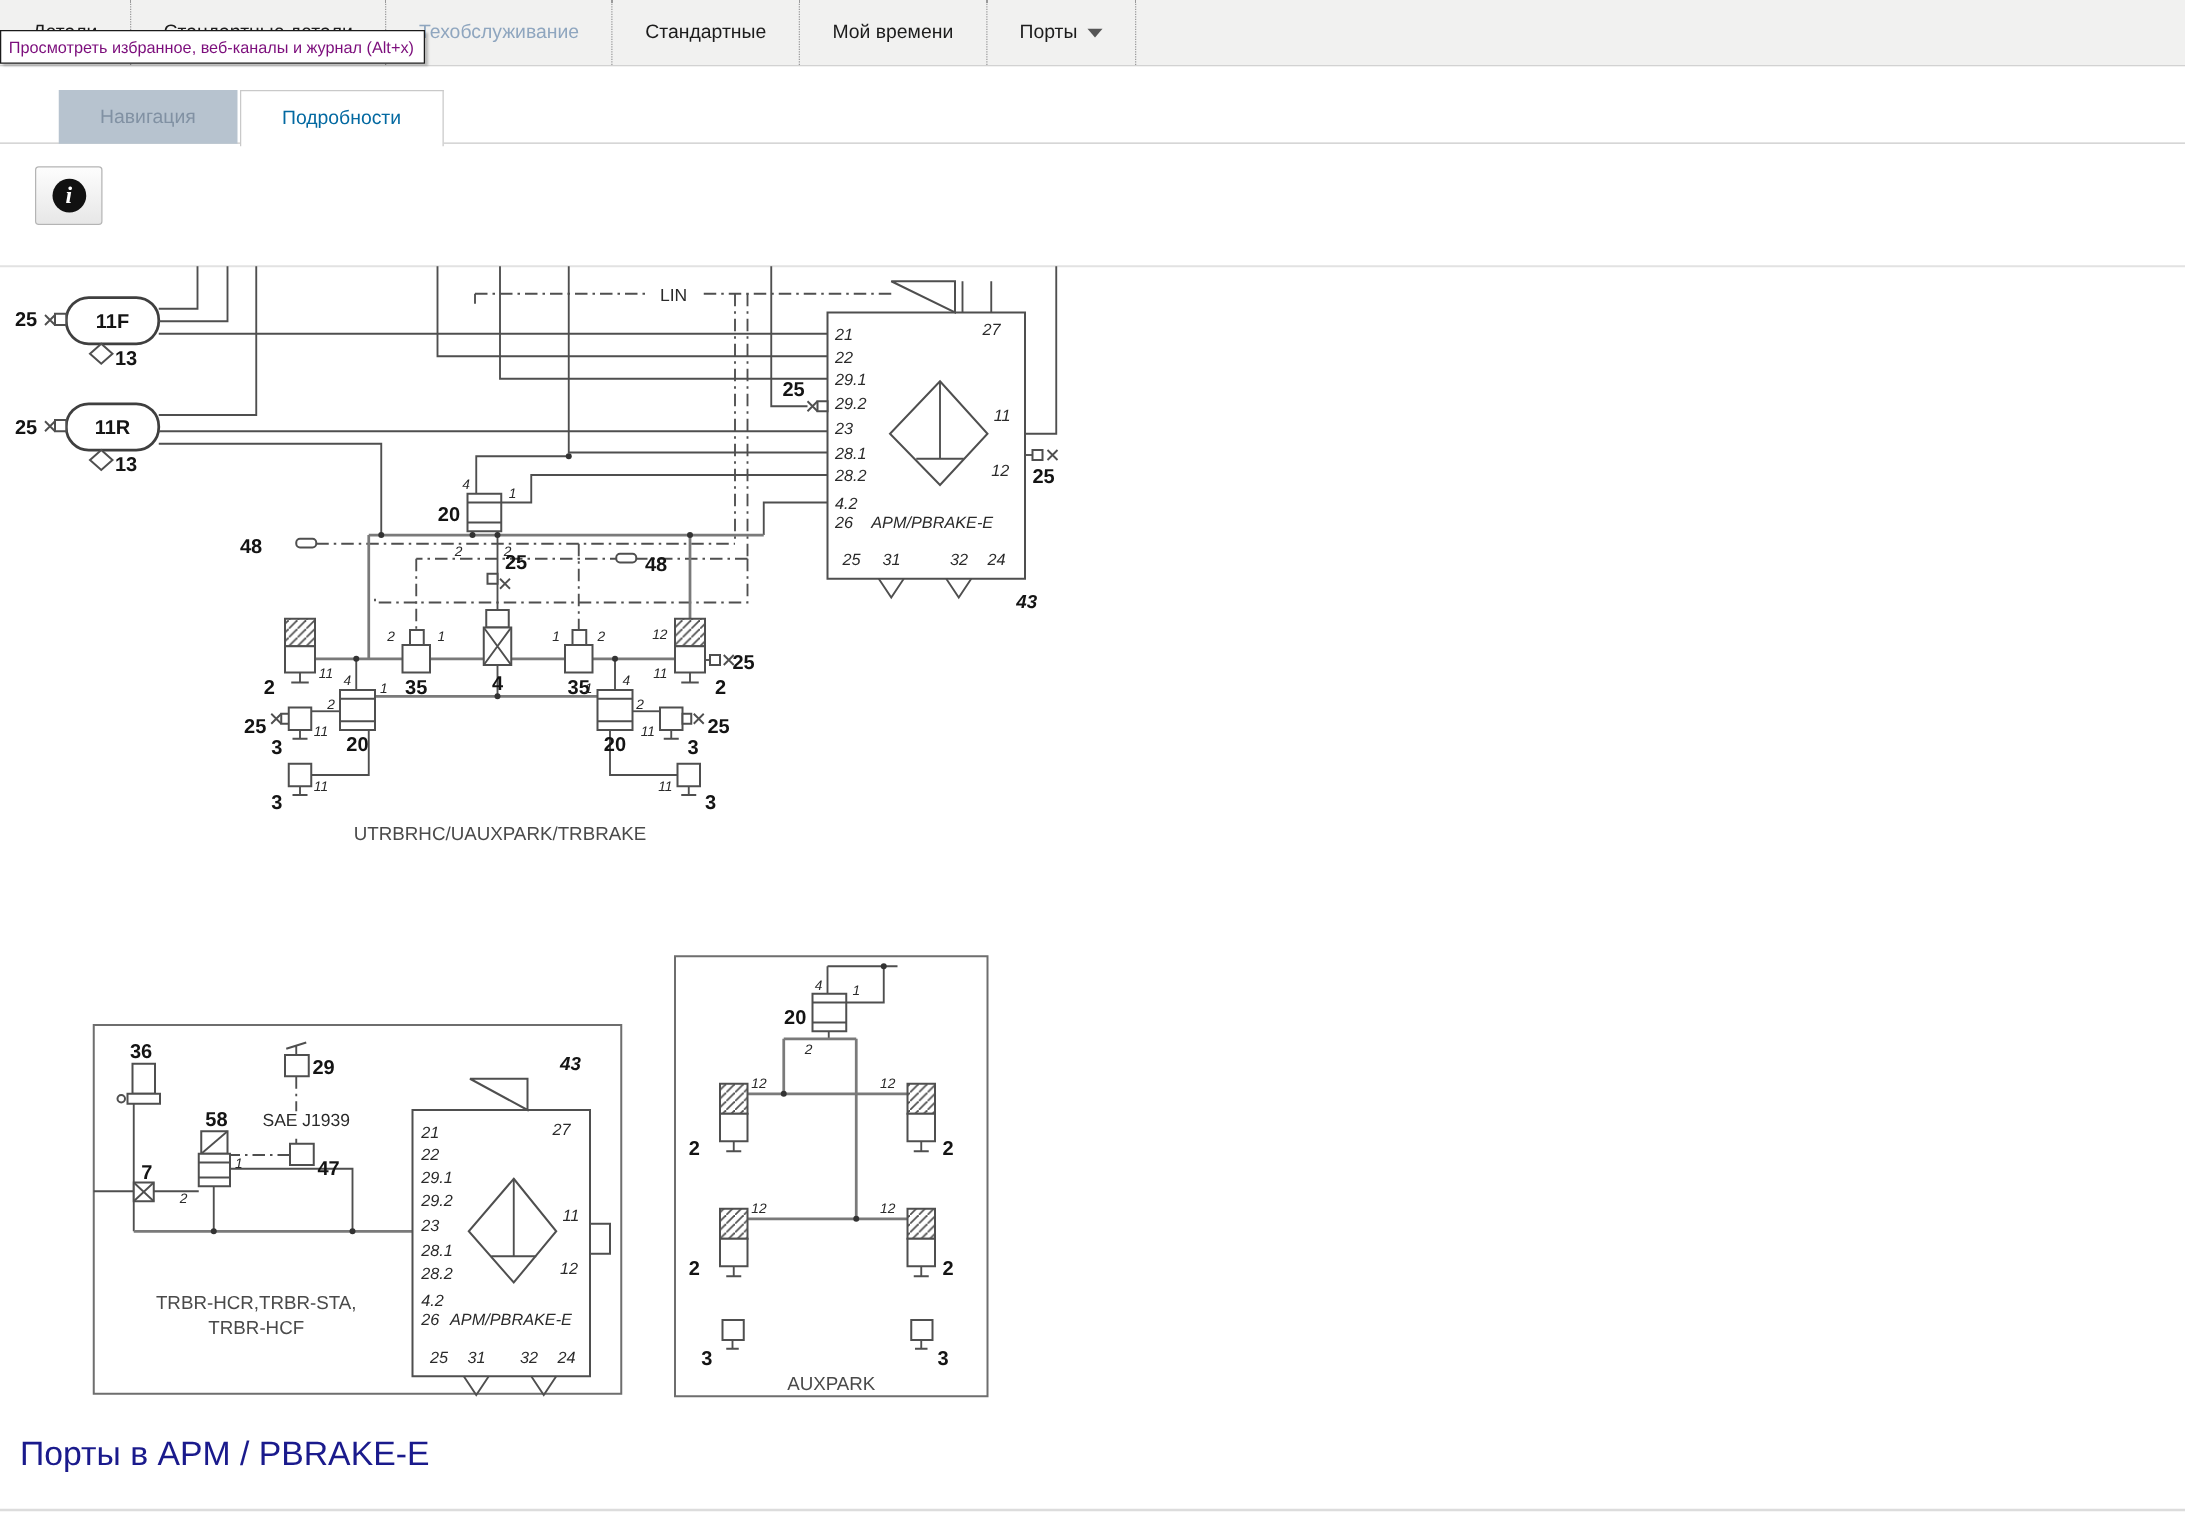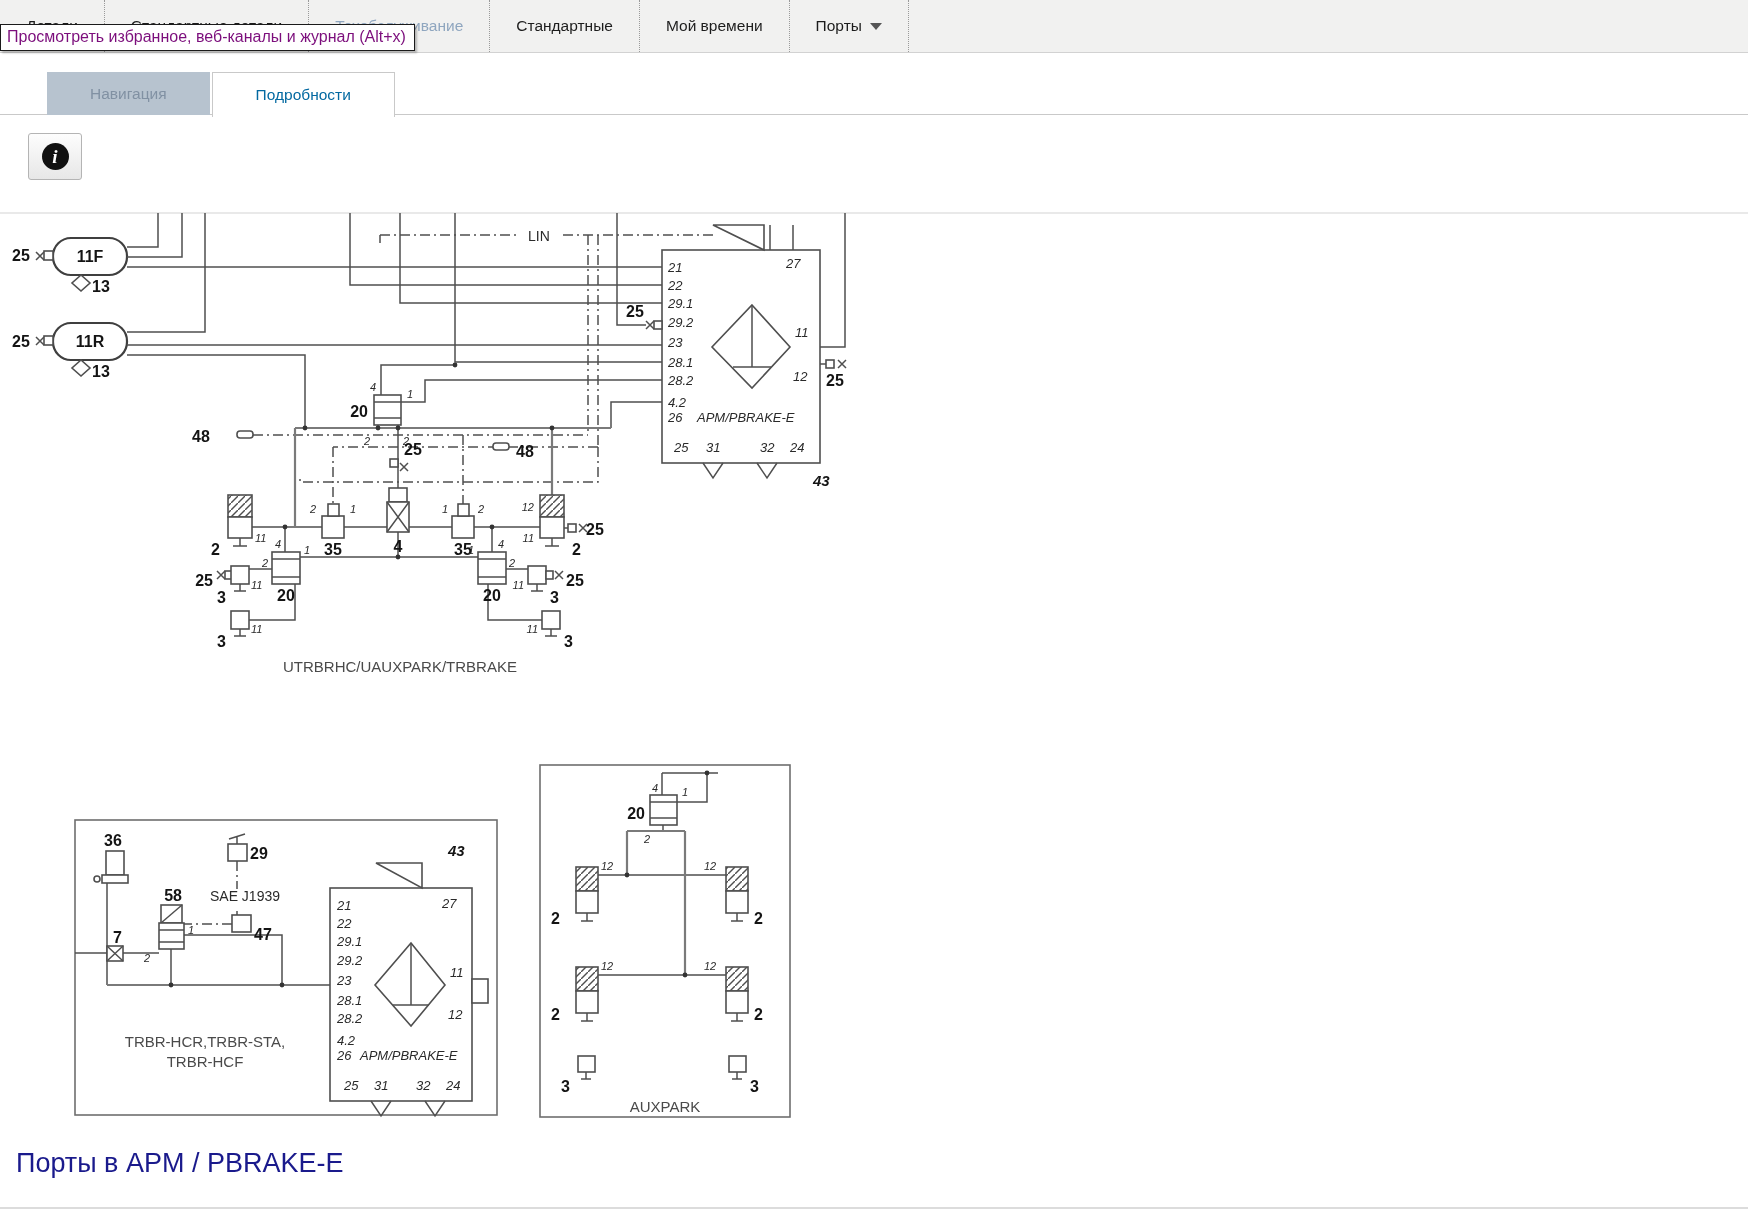--- a/index.html
+++ b/index.html
@@ -12,26 +12,26 @@
   .menu-item{display:flex;align-items:center;padding:0 26px;font-size:15.5px;color:#1c1c1c;
              border-right:1px dotted #9a9a9a;white-space:nowrap;cursor:pointer;}
   .menu-item.active{color:#8fa6bf;}
   .menu-item .arrow{display:inline-block;margin-left:8px;width:0;height:0;
              border-left:6px solid transparent;border-right:6px solid transparent;
              border-top:7px solid #555;}
 
   
   .tooltip{position:absolute;left:0;top:24px;height:22px;display:flex;align-items:center;
            background:#fff;border:1px solid #1a1a1a;padding:1px 8px 2px 6px;
-           font-size:16px;color:#7c0e7c;white-space:nowrap;box-shadow:2px 2px 2px rgba(0,0,0,.25);z-index:30;}
+           font-size:13px;color:#7c0e7c;white-space:nowrap;box-shadow:2px 2px 2px rgba(0,0,0,.25);z-index:30;}
 
   
   .tabline{position:absolute;left:0;top:114px;width:1748px;height:1px;background:#c9c9c9;}
   .tabs{position:absolute;left:47px;top:72px;height:43px;display:flex;z-index:5;}
-  .tab{height:43px;display:flex;align-items:center;padding:0 43px;font-size:15.5px;cursor:pointer;}
+  .tab{height:43px;display:flex;align-items:center;padding:0 33px;font-size:15.5px;cursor:pointer;}
   .tab.inactive{background:#b7c3cf;color:#8191a3;margin-right:2px;}
   .tab.active{background:#fff;border:1px solid #c9c9c9;border-bottom:none;color:#0369a1;height:44px;}
 
   
   .info-btn{position:absolute;left:28px;top:133px;width:52px;height:45px;border:1px solid #b4b4b4;
             border-radius:3px;background:linear-gradient(#fdfdfd,#e7e7e7);display:flex;
             align-items:center;justify-content:center;cursor:pointer;}
   .info-ic{width:27px;height:27px;border-radius:50%;background:#111;color:#fff;
            font:italic bold 19px "Liberation Serif",serif;display:flex;align-items:center;justify-content:center;}
 

